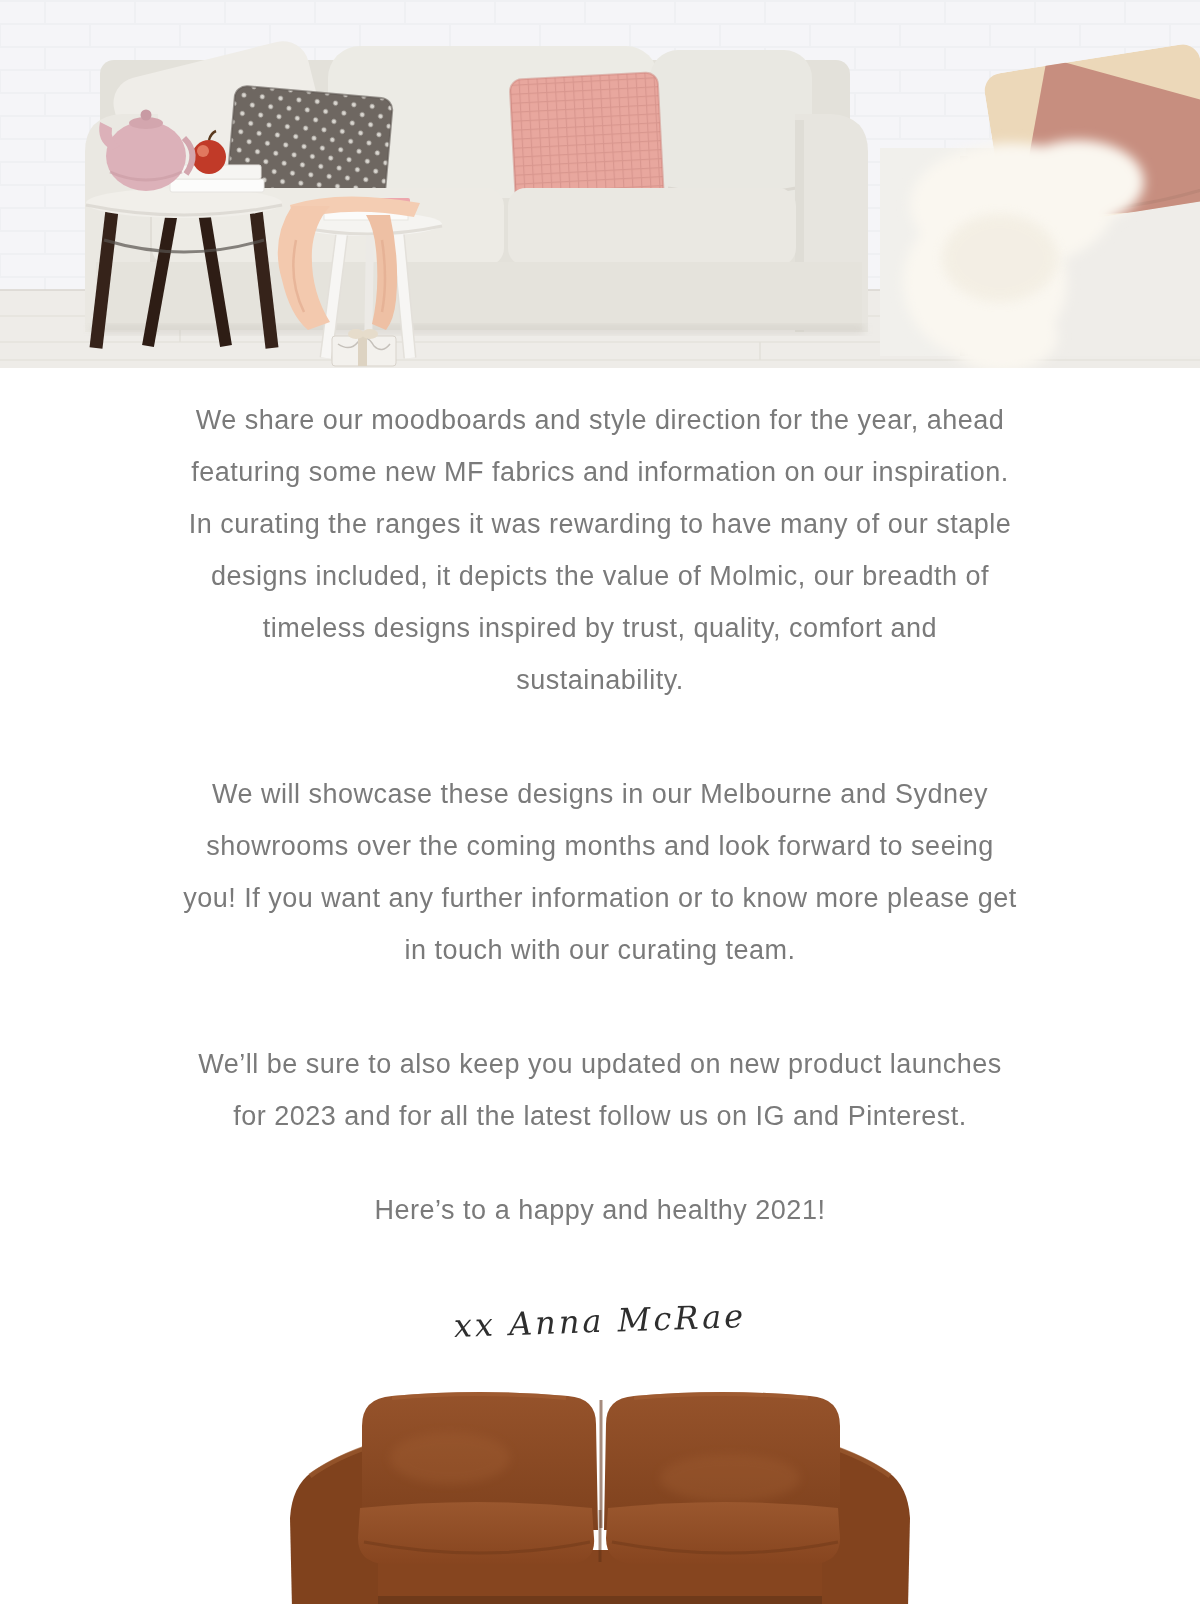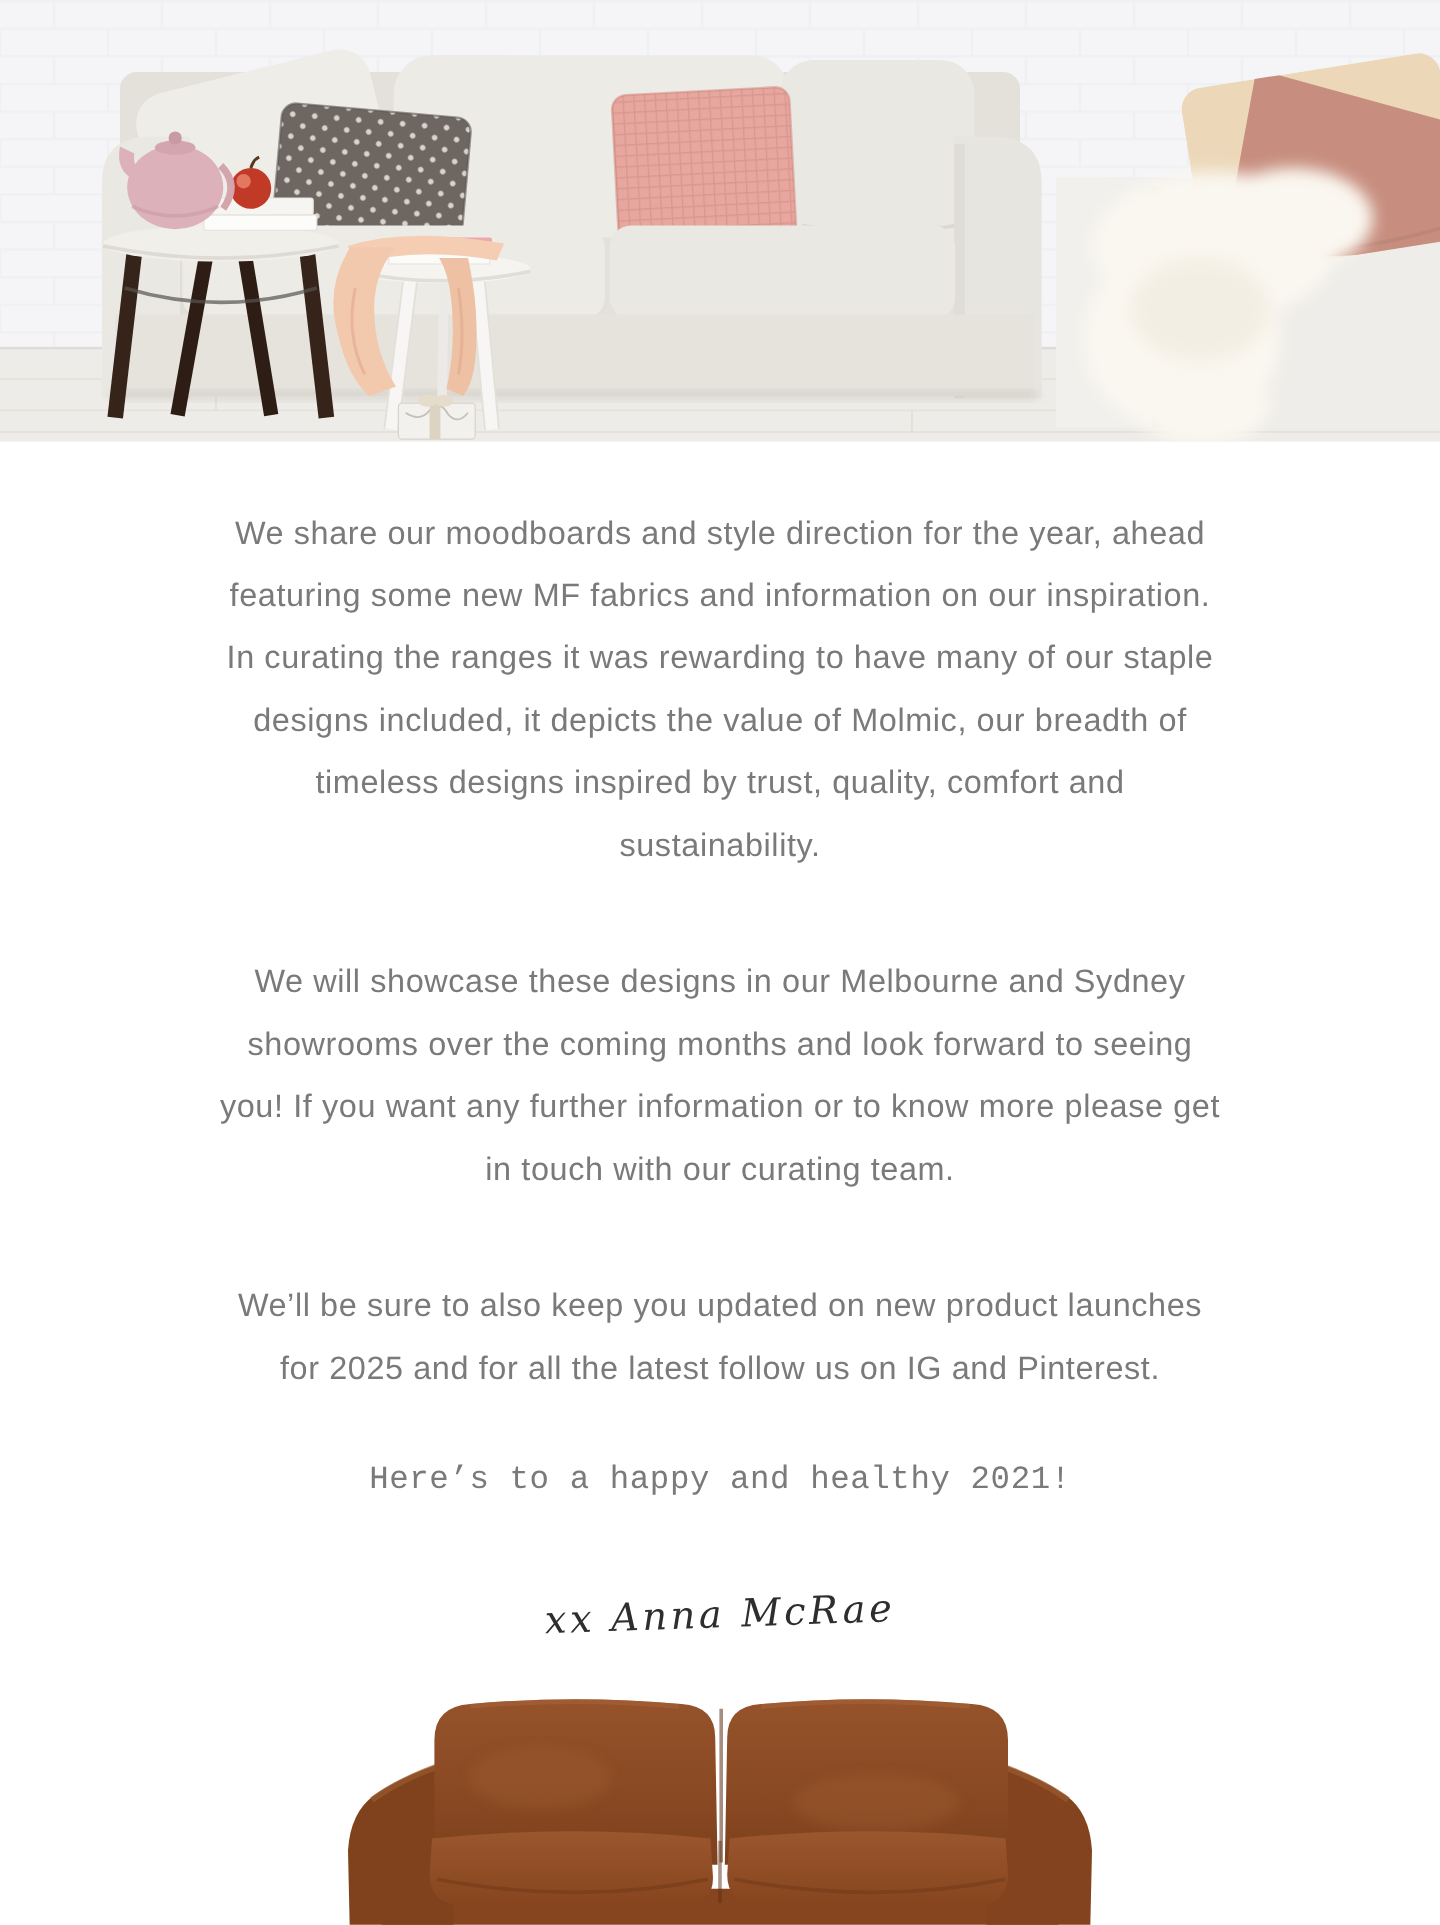--- a/index.html
+++ b/index.html
@@ -12,25 +12,24 @@
   .hero { width: 1200px; height: 368px; overflow: hidden; display: block; }
   .hero svg { display: block; }
   .content {
     padding: 26px 58px 0;
     text-align: center;
     color: #7a7a7a;
     font-size: 27px;
     font-weight: 300;
     line-height: 52px;
     letter-spacing: 0.5px;
-    margin-top: 24px;
   }
   .content p { white-space: pre-line; margin: 0 0 62px; }
   .content p.para-3 { margin-bottom: 42px; }
-  .closing { white-space: pre-line; margin: 0 0 12px; font-family: Liberation Mono, monospace; }
+  .closing { white-space: pre-line; margin: 0 0 12px; }
   .signature {
     font-family: "DejaVu Serif", cursive, serif;
     font-style: italic;
     font-size: 32px;
     letter-spacing: 3px;
     color: #2e2e2e;
     transform: rotate(-2deg);
     margin: 0 0 6px;
     line-height: 46px;
   }
@@ -201,21 +200,21 @@
 featuring some new MF fabrics and information on our inspiration.
 In curating the ranges it was rewarding to have many of our staple
 designs included, it depicts the value of Molmic, our breadth of
 timeless designs inspired by trust, quality, comfort and
 sustainability.</p>
   <p class="para-2">We will showcase these designs in our Melbourne and Sydney
 showrooms over the coming months and look forward to seeing
 you! If you want any further information or to know more please get
 in touch with our curating team.</p>
   <p class="para-3">We’ll be sure to also keep you updated on new product launches
-for 2025 and for all the latest follow us on IG and Pinterest.</p>
+for 2023 and for all the latest follow us on IG and Pinterest.</p>
   <p class="closing">Here’s to a happy and healthy 2021!</p>
   <div class="signature">xx  Anna  McRae</div>
 </main>
 
 <figure class="product">
   <svg width="640" height="302" viewBox="0 0 640 302" xmlns="http://www.w3.org/2000/svg">
     <defs>
       <linearGradient id="rustG" x1="0" y1="0" x2="0" y2="1">
         <stop offset="0" stop-color="#96532b"></stop>
         <stop offset="1" stop-color="#7e411d"></stop>

